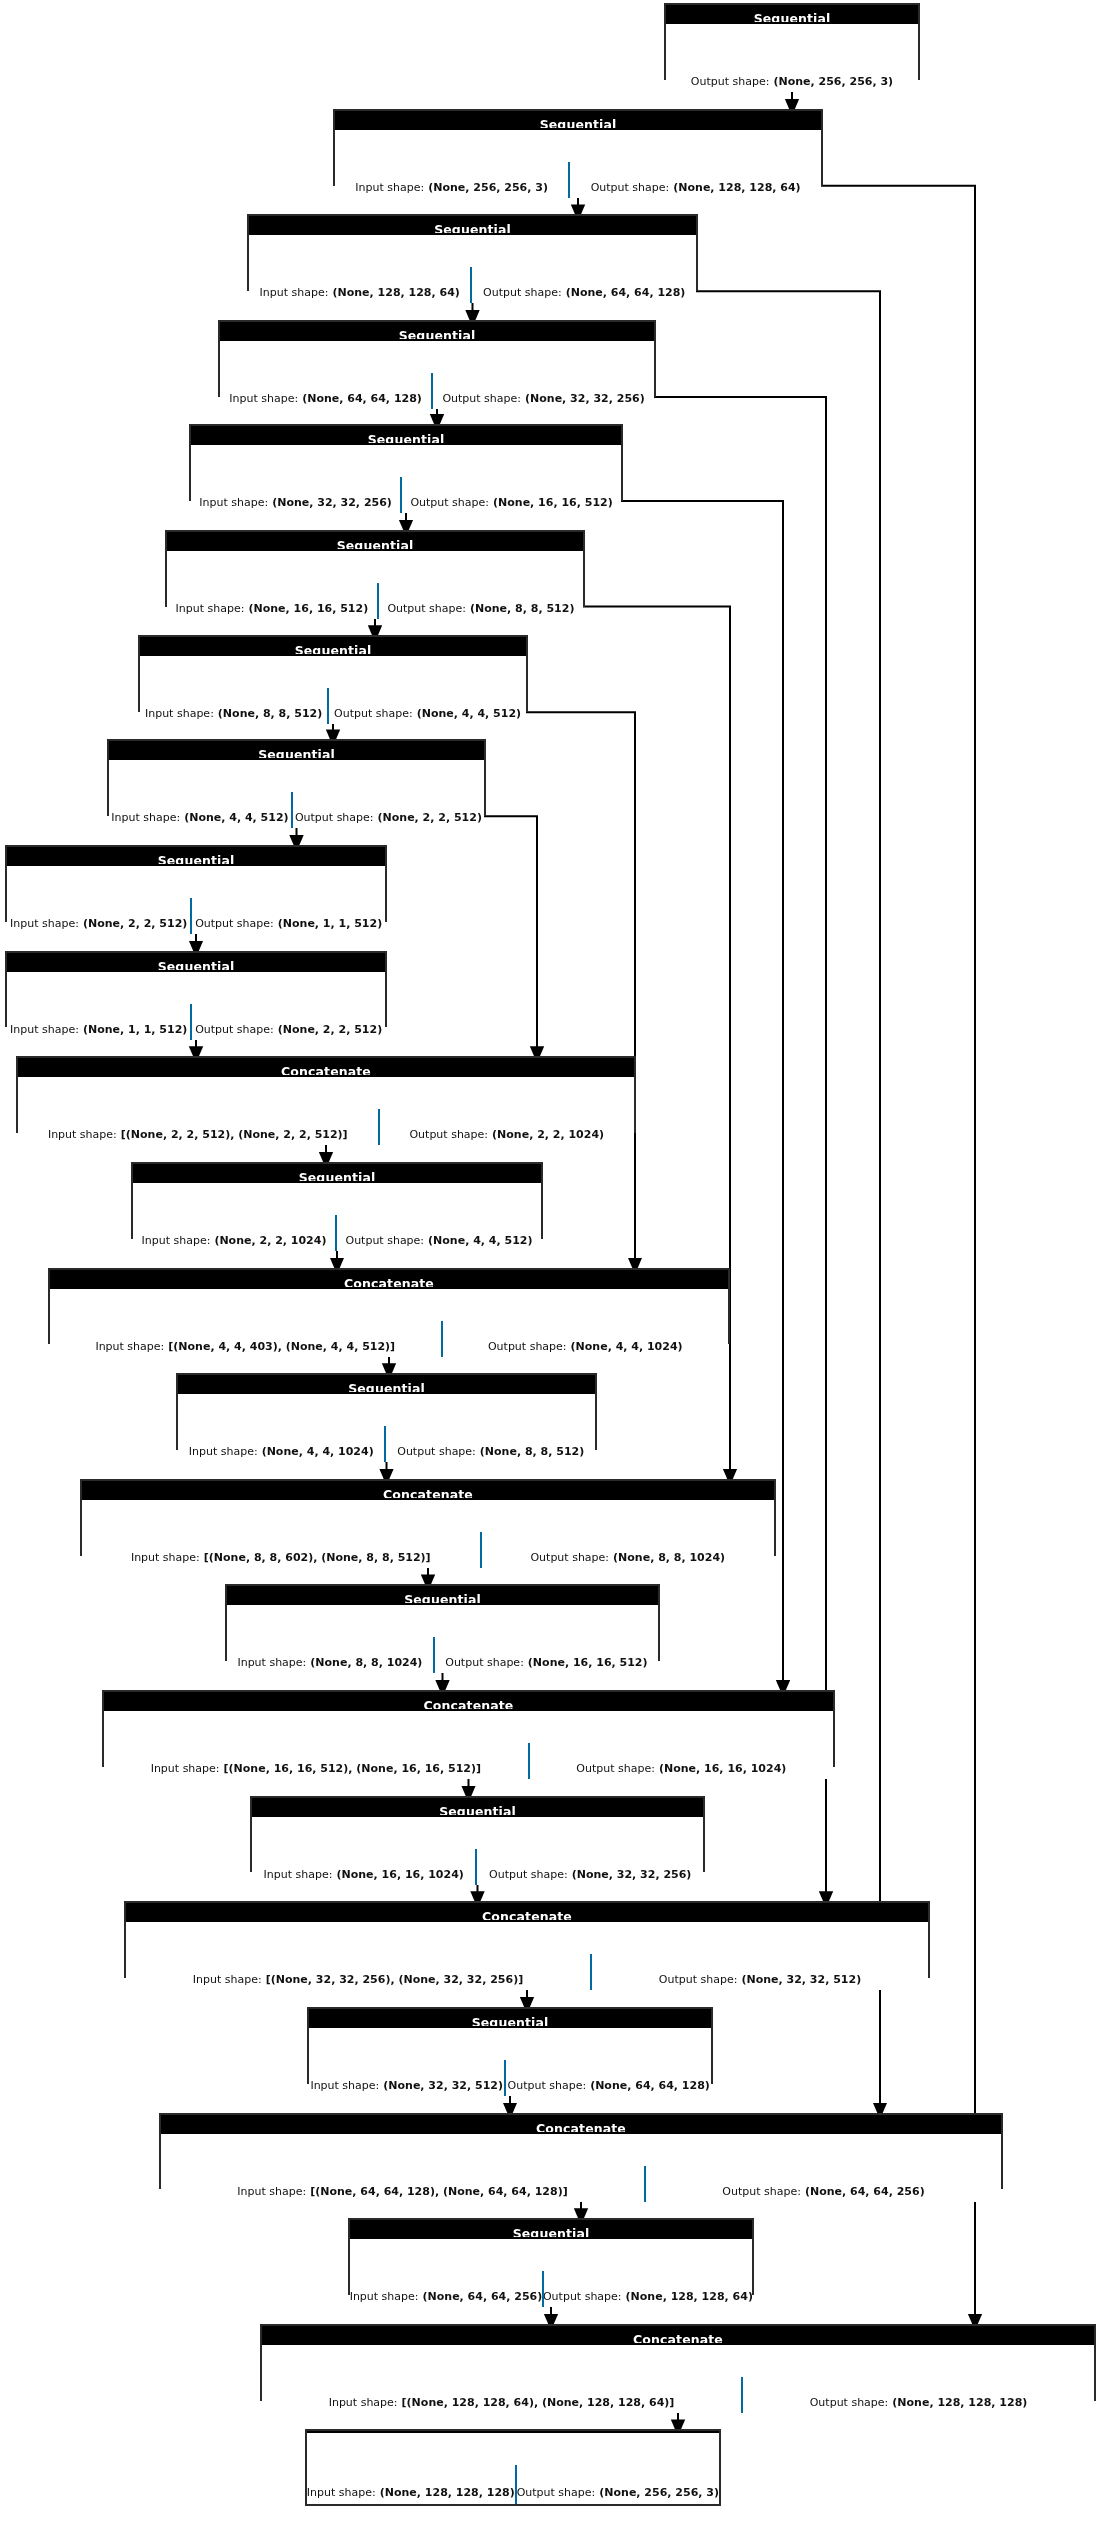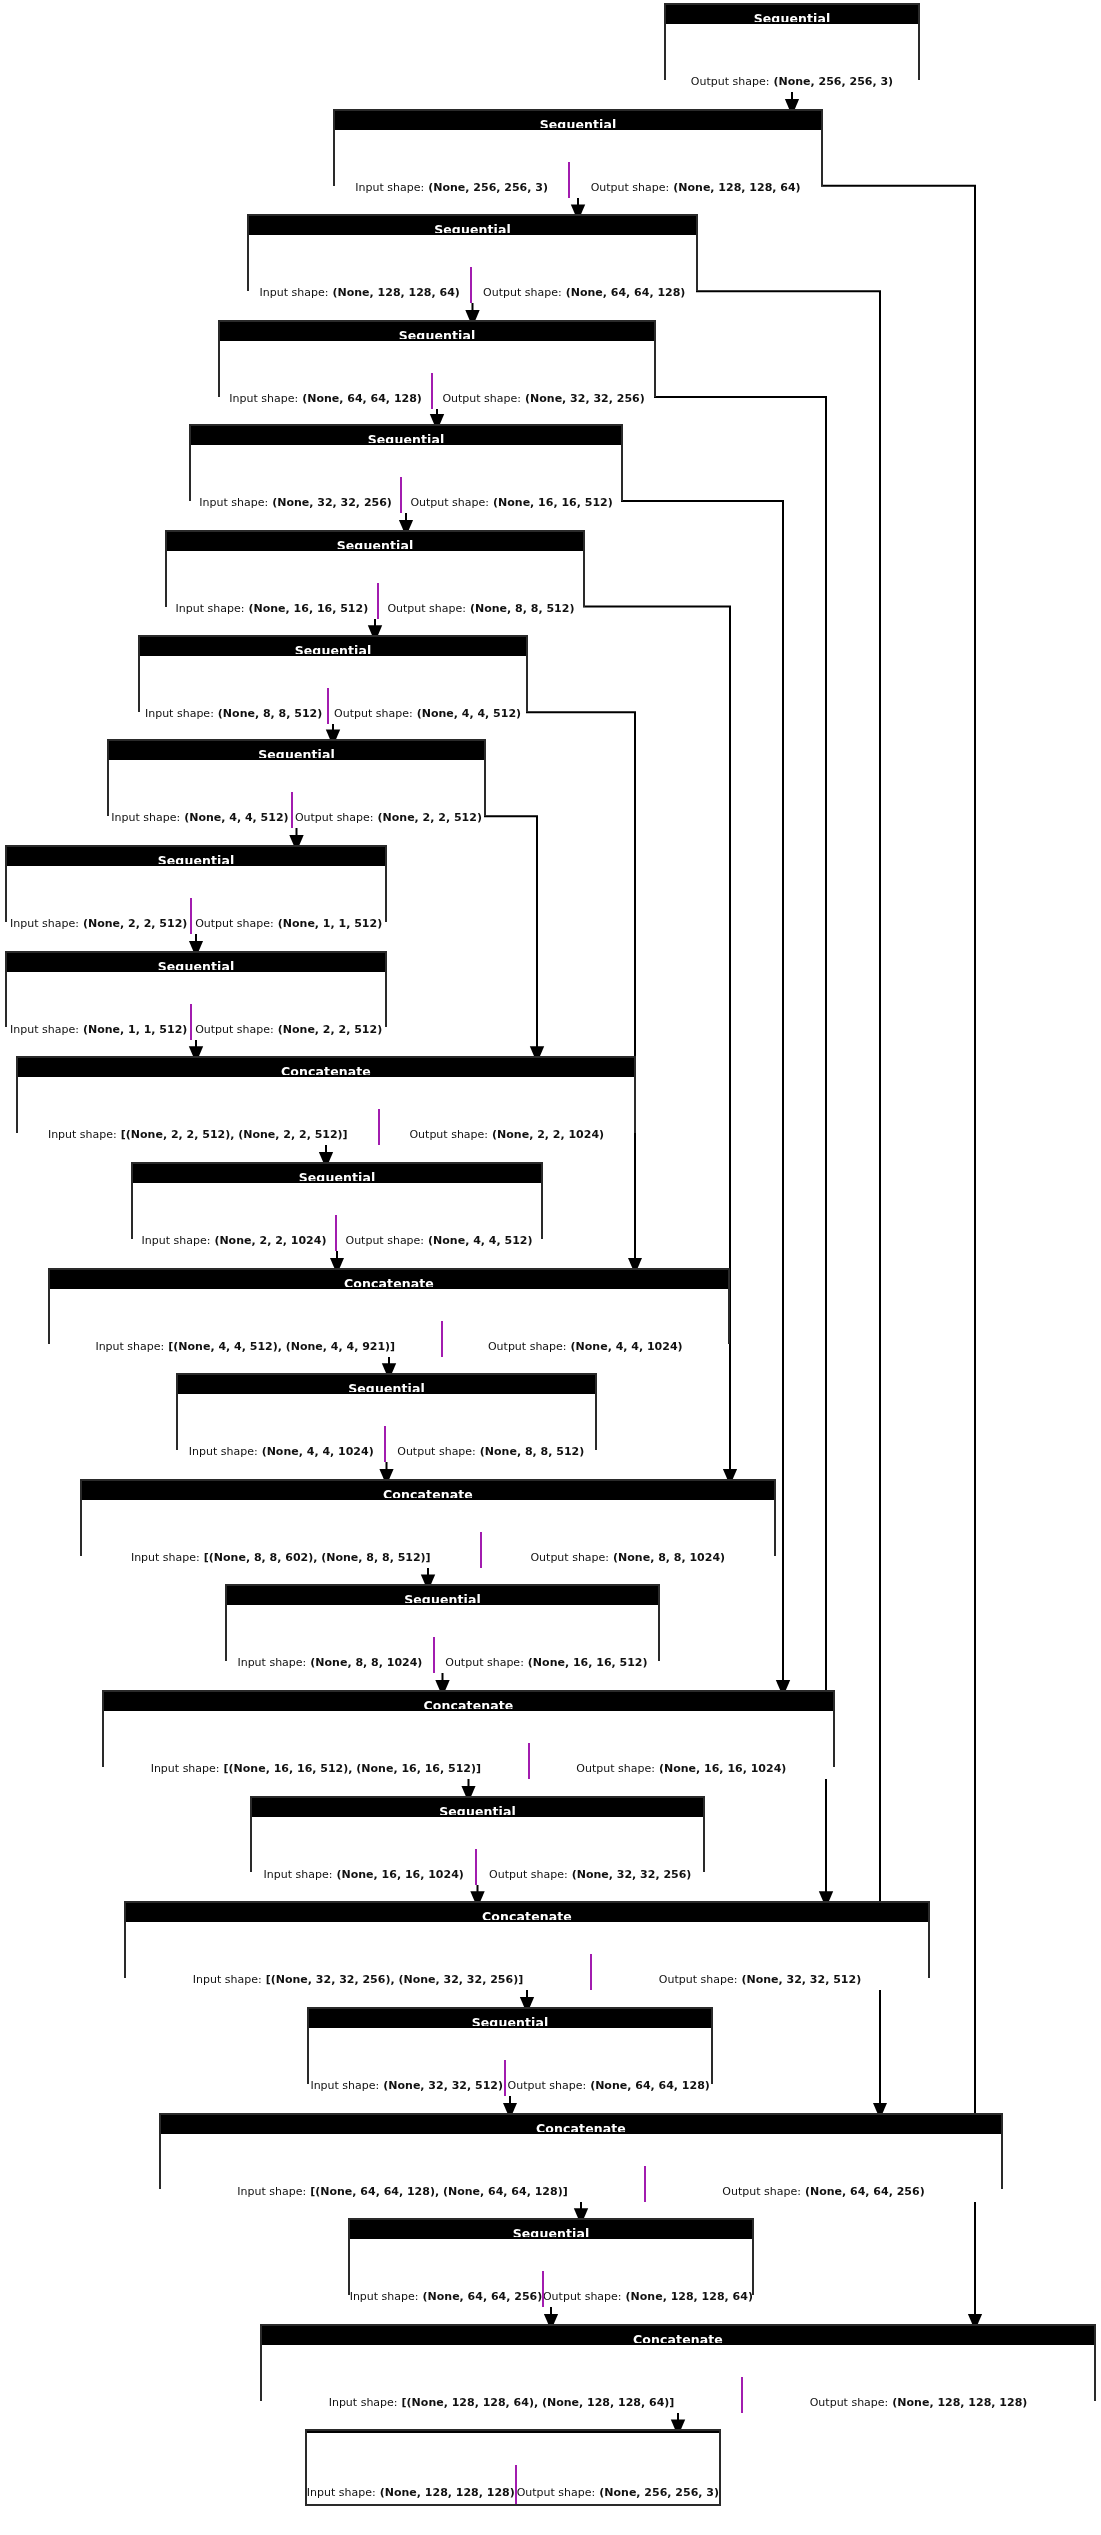--- a/index.html
+++ b/index.html
@@ -54,21 +54,21 @@
     justify-content:center;
     padding:20px 6px 5px 6px;
     font-size:11px;
     color:#111111;
     white-space:nowrap;
     line-height:1;
     overflow:hidden;
     margin-top:32px;
   }
   .node .cell.in{
-    border-right:2px solid #a21caf;
+    border-right:2px solid #0369a1;
   }
   .node .cell .lbl{font-weight:normal;}
   .node .cell .val{font-weight:bold;padding-left:4px;}
 </style>
 </head>
 <body>
 
 <div id="canvas">
   <svg id="edges" viewBox="0 0 1101 2535" preserveAspectRatio="none">
     <defs>
@@ -260,21 +260,21 @@
             <span class="lbl">Output shape:</span>
             <span class="val">(None, 4, 4, 512)</span>
           </div>
         </div>
       </div>
       <div class="node" style="left: 48px; top: 1267.5px; width: 682px; height: 76.8182px;">
         <div class="title">Concatenate</div>
         <div class="shapes">
           <div class="cell in">
             <span class="lbl">Input shape:</span>
-            <span class="val">[(None, 4, 4, 512), (None, 4, 4, 921)]</span>
+            <span class="val">[(None, 4, 4, 403), (None, 4, 4, 512)]</span>
           </div>
           <div class="cell out">
             <span class="lbl">Output shape:</span>
             <span class="val">(None, 4, 4, 1024)</span>
           </div>
         </div>
       </div>
       <div class="node" style="left: 176px; top: 1373.12px; width: 421px; height: 76.8182px;">
         <div class="title">Sequential</div>
         <div class="shapes">

